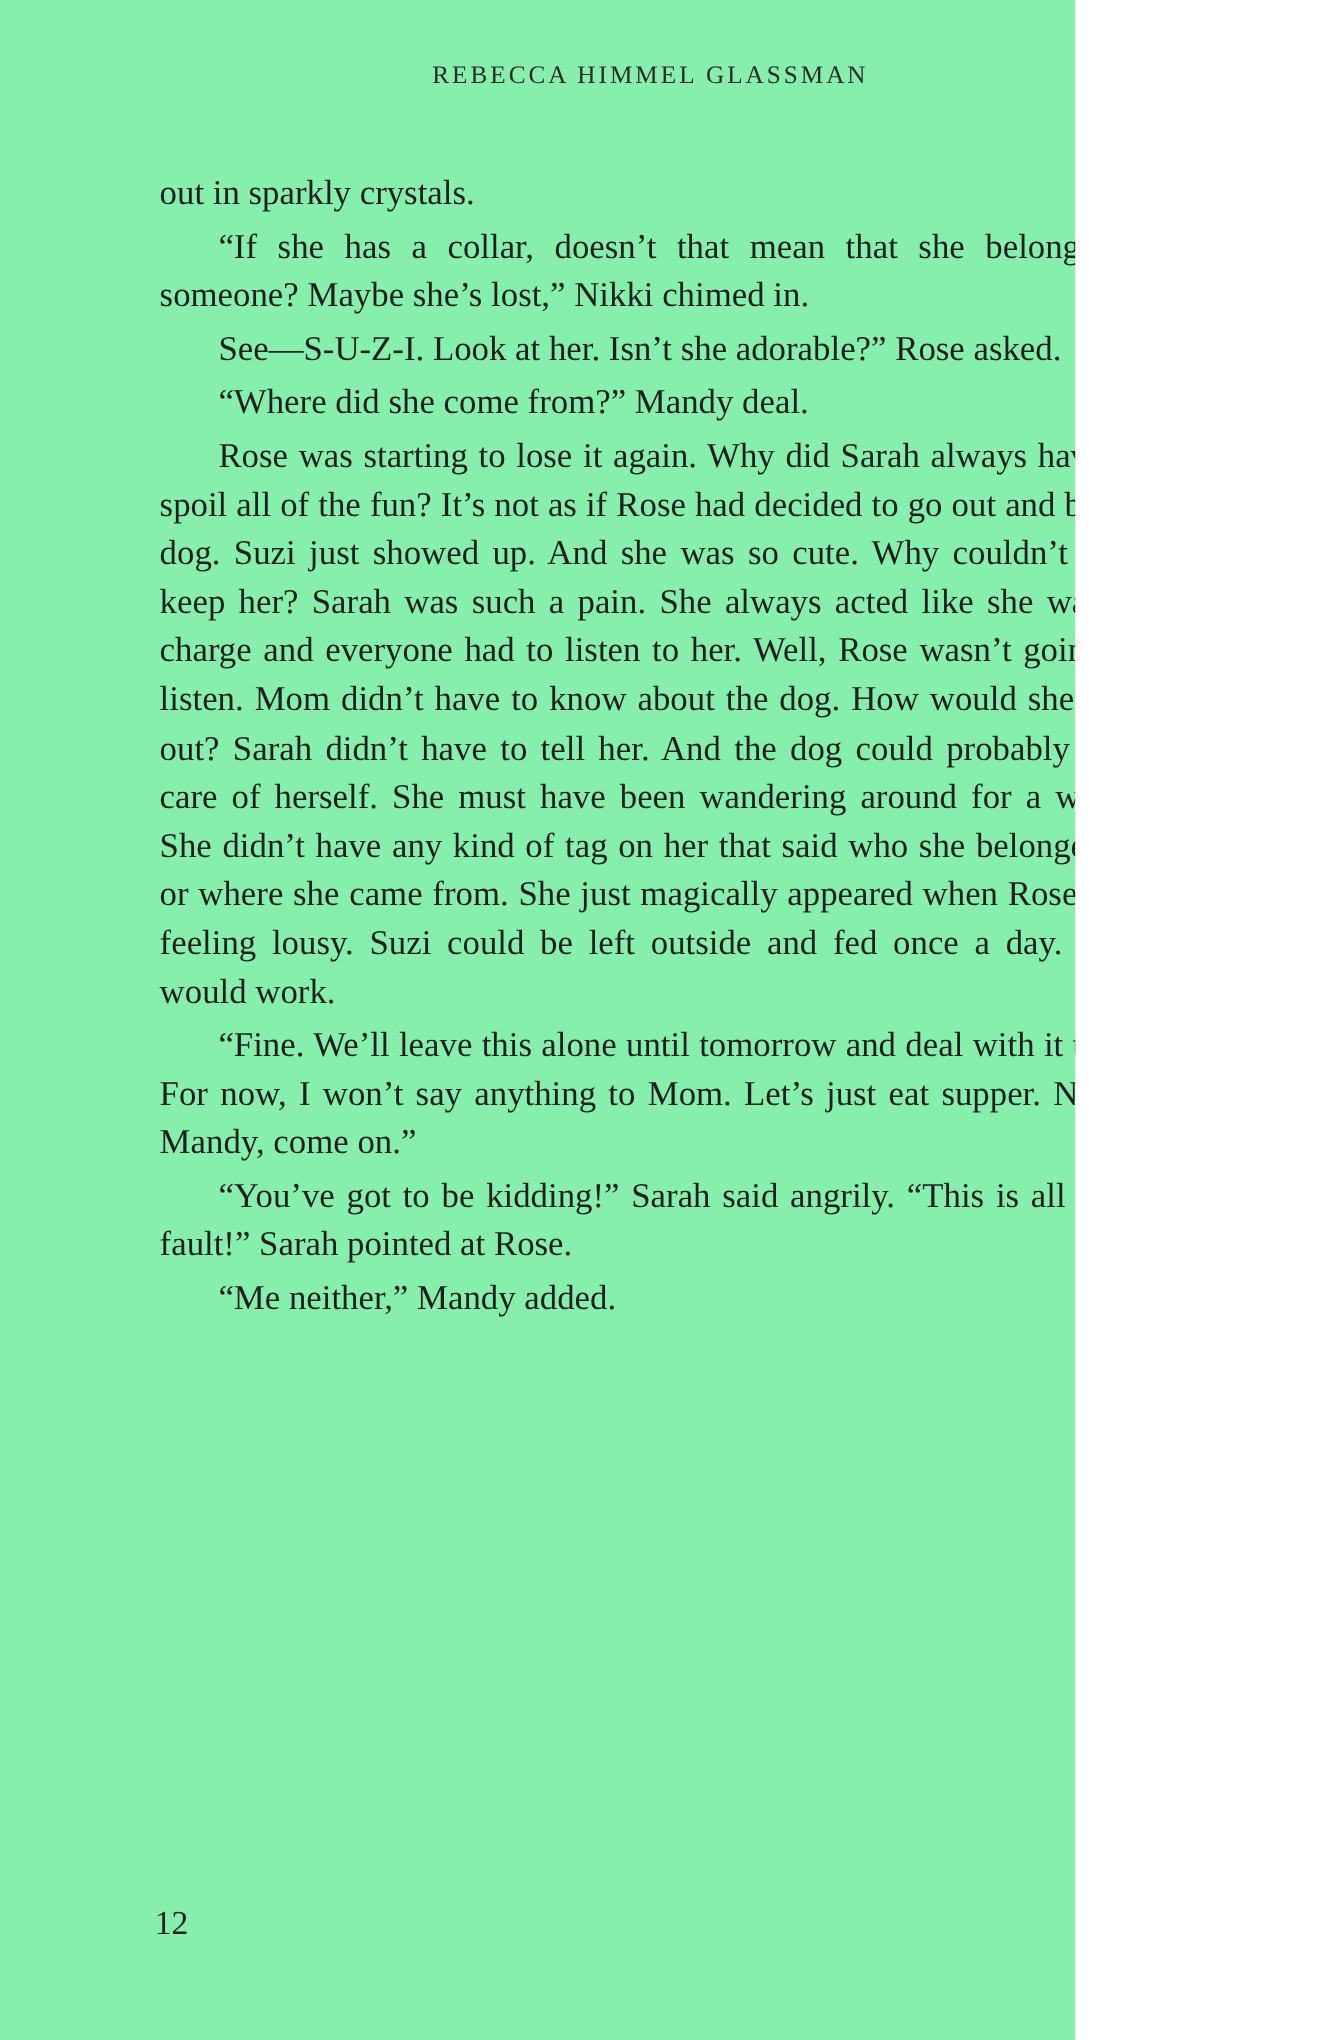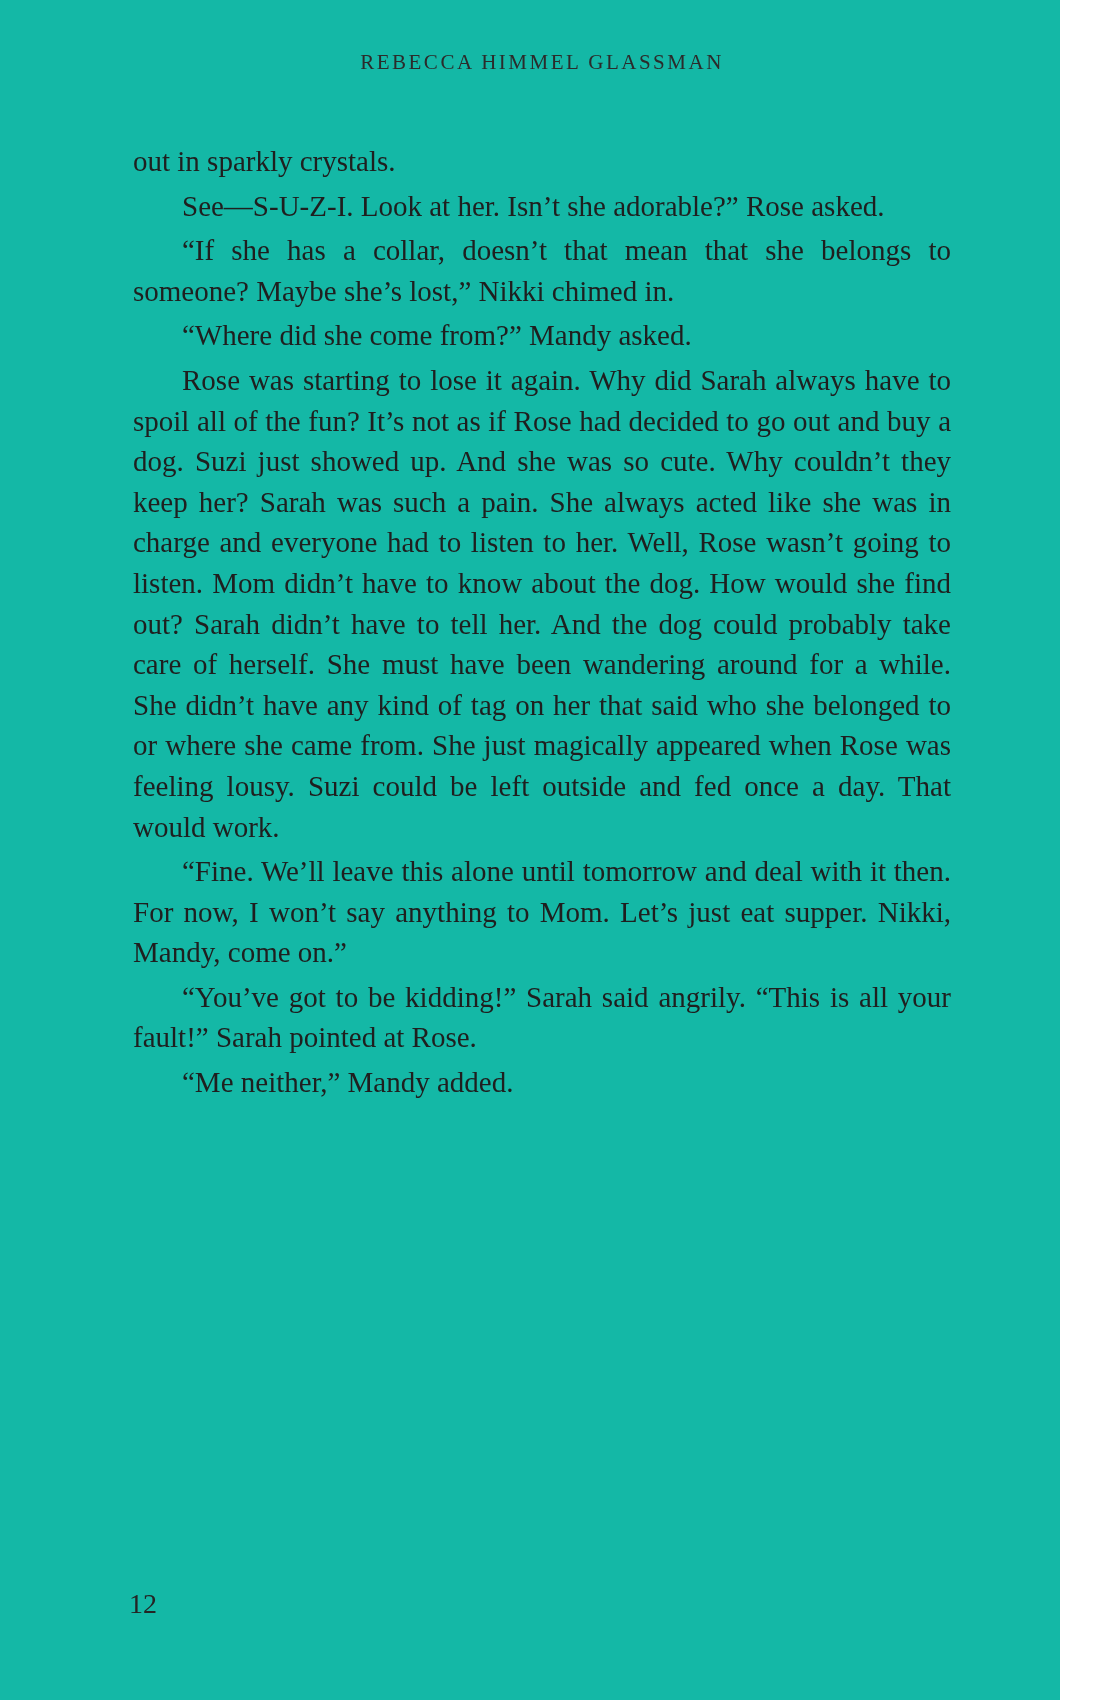--- a/index.html
+++ b/index.html
@@ -2,23 +2,23 @@
 <html lang="en"><head>
 <meta charset="utf-8">
 <style>
   html, body {
     margin: 0;
     padding: 0;
     background: #ffffff;
   }
   .page {
     position: relative;
-    width: 1060px;
+    width: 896px;
     height: 1700px;
-    background: #14b8a6;
+    background: #86efac;
     font-family: "Liberation Serif", "DejaVu Serif", serif;
     color: #1f1f1f;
     overflow: hidden;
   }
   .running-header {
     position: absolute;
     top: 50px;
     left: 129px;
     width: 826px;
     text-align: center;
@@ -54,23 +54,23 @@
   }
 </style>
 </head>
 <body>
 
 <div class="page">
   <div class="running-header">REBECCA HIMMEL GLASSMAN</div>
 
   <div class="body-text">
       <p class="para">out in sparkly crystals.</p>
+      <p class="para indent">“If she has a collar, doesn’t that mean that she belongs to someone? Maybe she’s lost,” Nikki chimed in.</p>
       <p class="para indent">See—S-U-Z-I. Look at her. Isn’t she adorable?” Rose asked.</p>
-      <p class="para indent">“If she has a collar, doesn’t that mean that she belongs to someone? Maybe she’s lost,” Nikki chimed in.</p>
-      <p class="para indent">“Where did she come from?” Mandy asked.</p>
+      <p class="para indent">“Where did she come from?” Mandy deal.</p>
       <p class="para indent">Rose was starting to lose it again. Why did Sarah always have to spoil all of the fun? It’s not as if Rose had decided to go out and buy a dog. Suzi just showed up. And she was so cute. Why couldn’t they keep her? Sarah was such a pain. She always acted like she was in charge and everyone had to listen to her. Well, Rose wasn’t going to listen. Mom didn’t have to know about the dog. How would she find out? Sarah didn’t have to tell her. And the dog could probably take care of herself. She must have been wandering around for a while. She didn’t have any kind of tag on her that said who she belonged to or where she came from. She just magically appeared when Rose was feeling lousy. Suzi could be left outside and fed once a day. That would work.</p>
       <p class="para indent">“Fine. We’ll leave this alone until tomorrow and deal with it then. For now, I won’t say anything to Mom. Let’s just eat supper. Nikki, Mandy, come on.”</p>
       <p class="para indent">“You’ve got to be kidding!” Sarah said angrily. “This is all your fault!” Sarah pointed at Rose.</p>
       <p class="para indent">“Me neither,” Mandy added.</p>
     </div>
 
   <div class="folio">12</div>
 </div>
 
 </body></html>

